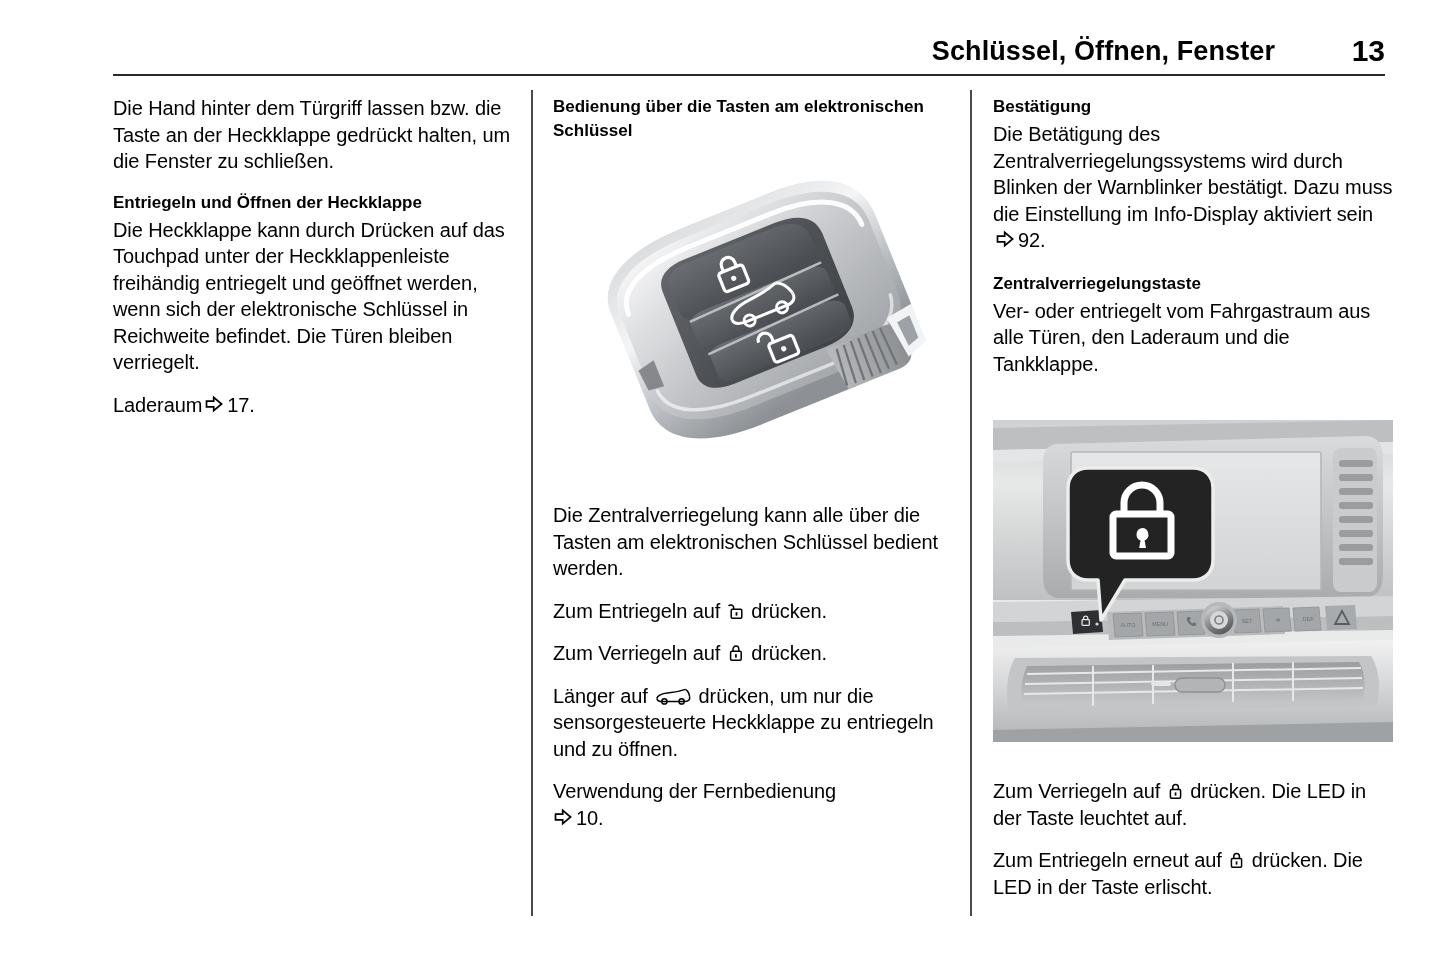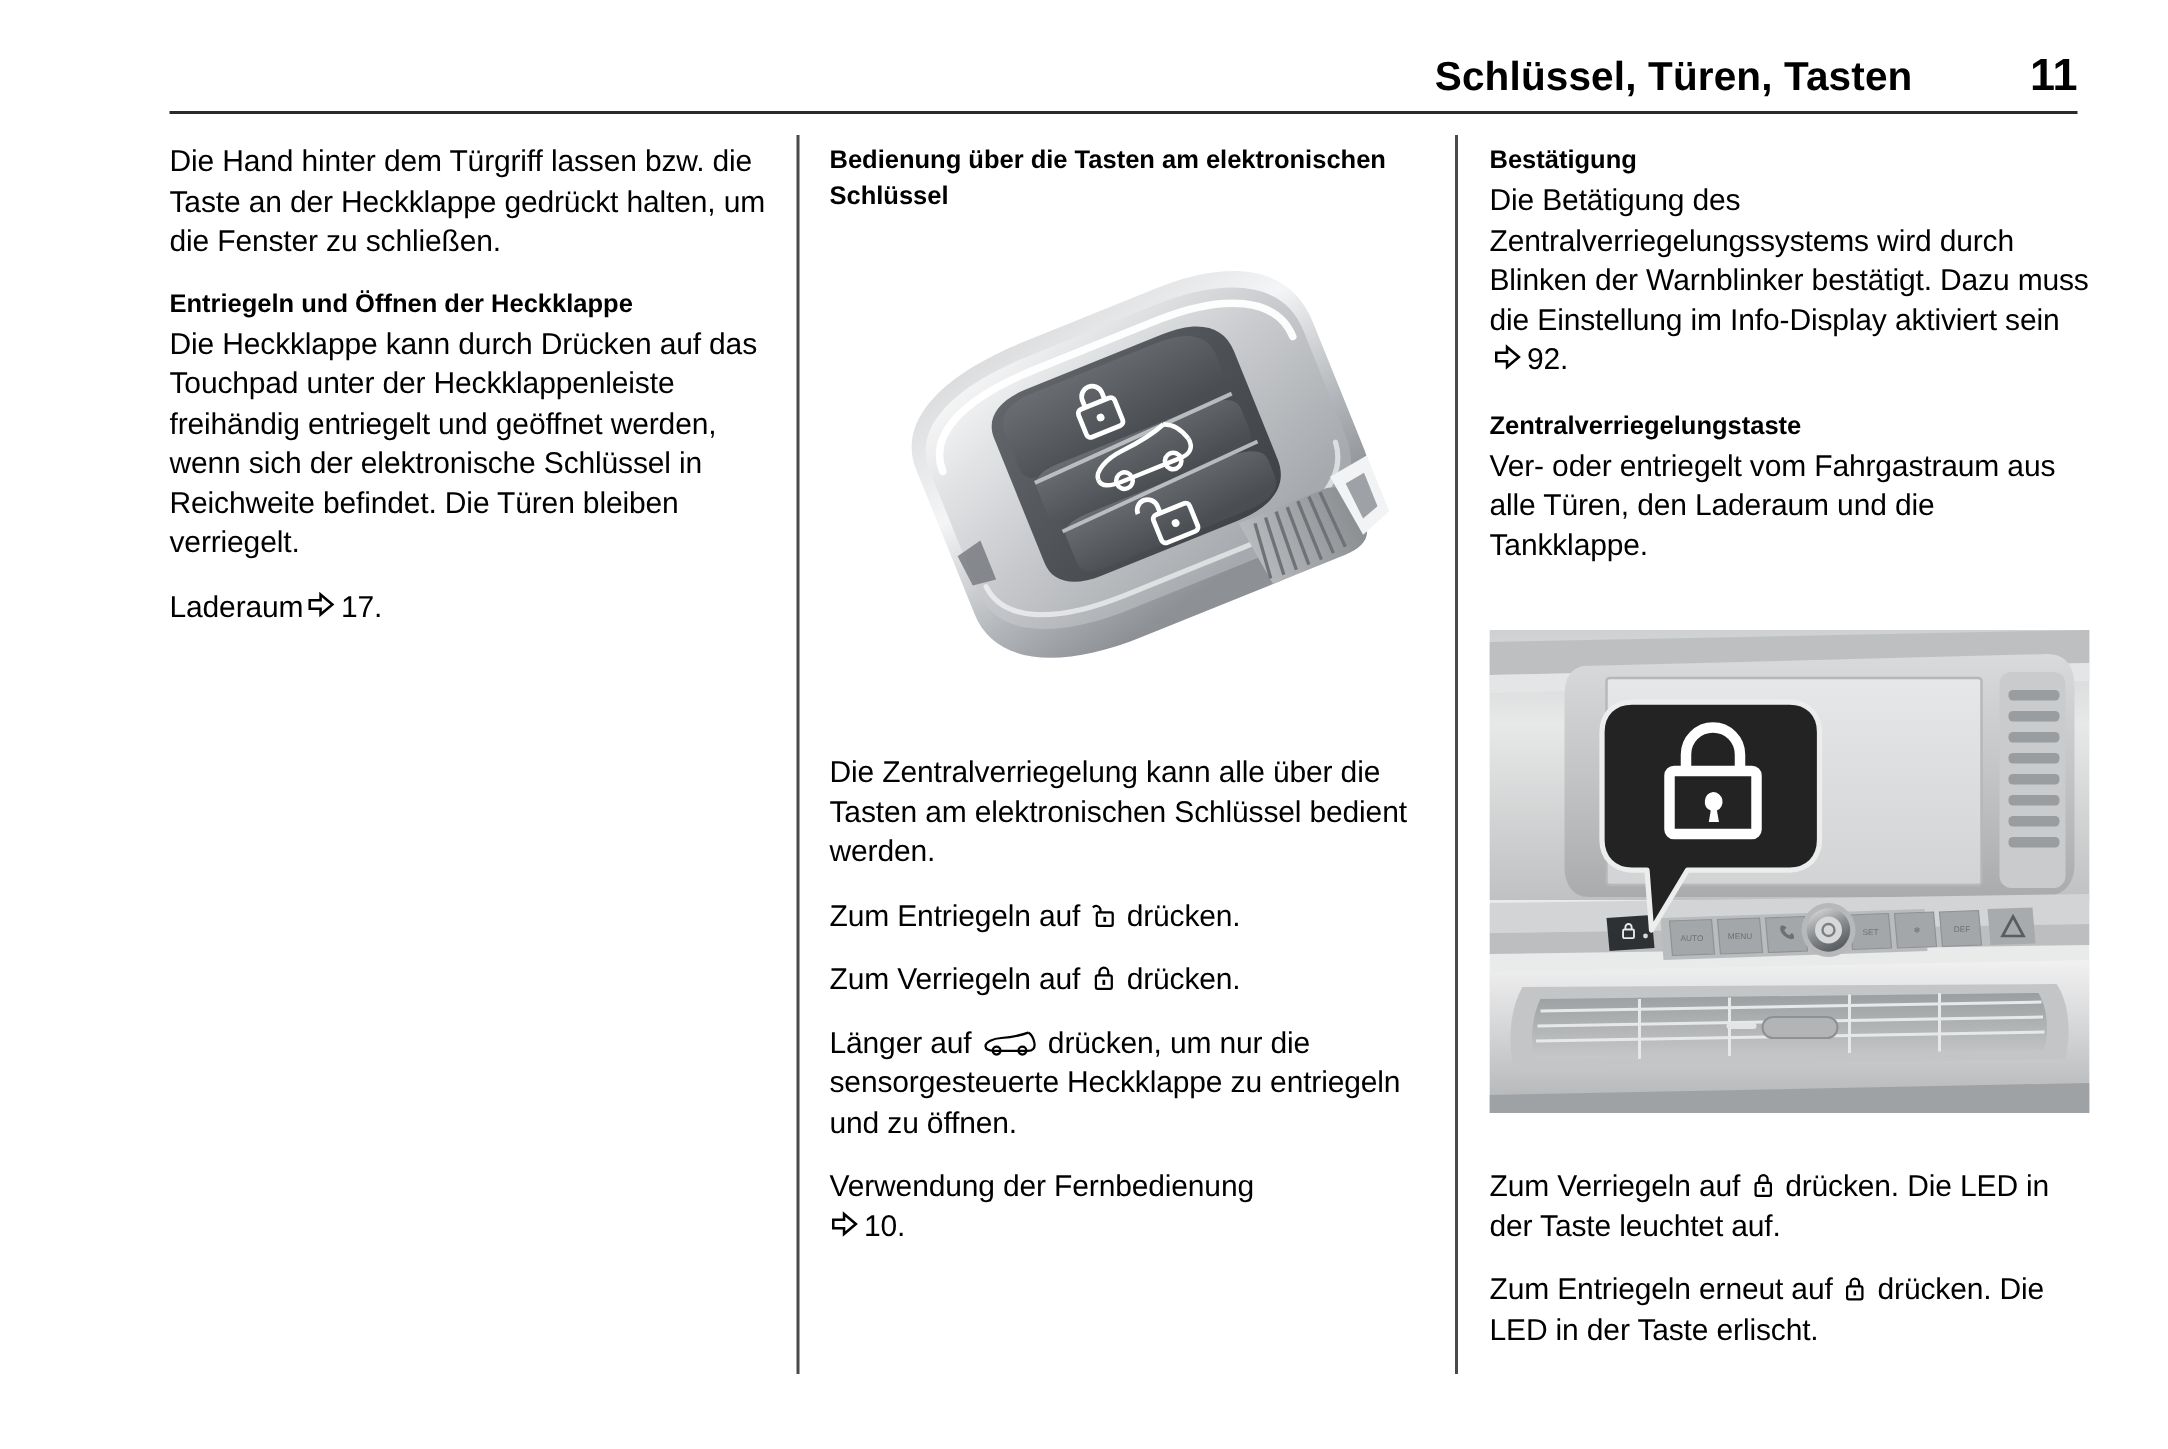--- a/index.html
+++ b/index.html
@@ -61,22 +61,22 @@
   .dashfig{position:absolute;left:993px;top:420px;width:400px;height:322px;}
 
   .figsvg{display:block;width:100%;height:100%;}
 </style>
 </head>
 <body>
 
 <div class="page">
 
   <div class="header">
-    <div class="header-title">Schlüssel, Türen, Tasten</div>
-    <div class="header-page">11</div>
+    <div class="header-title">Schlüssel, Öffnen, Fenster</div>
+    <div class="header-page">13</div>
   </div>
   <div class="header-rule"></div>
 
   <div class="vdiv vdiv1"></div>
   <div class="vdiv vdiv2"></div>
 
   <div class="col col1">
 
 
     <p class="body">Die Hand hinter dem Türgriff lassen bzw. die Taste an der Heckklappe gedrückt halten, um die Fenster zu schließen.</p>

